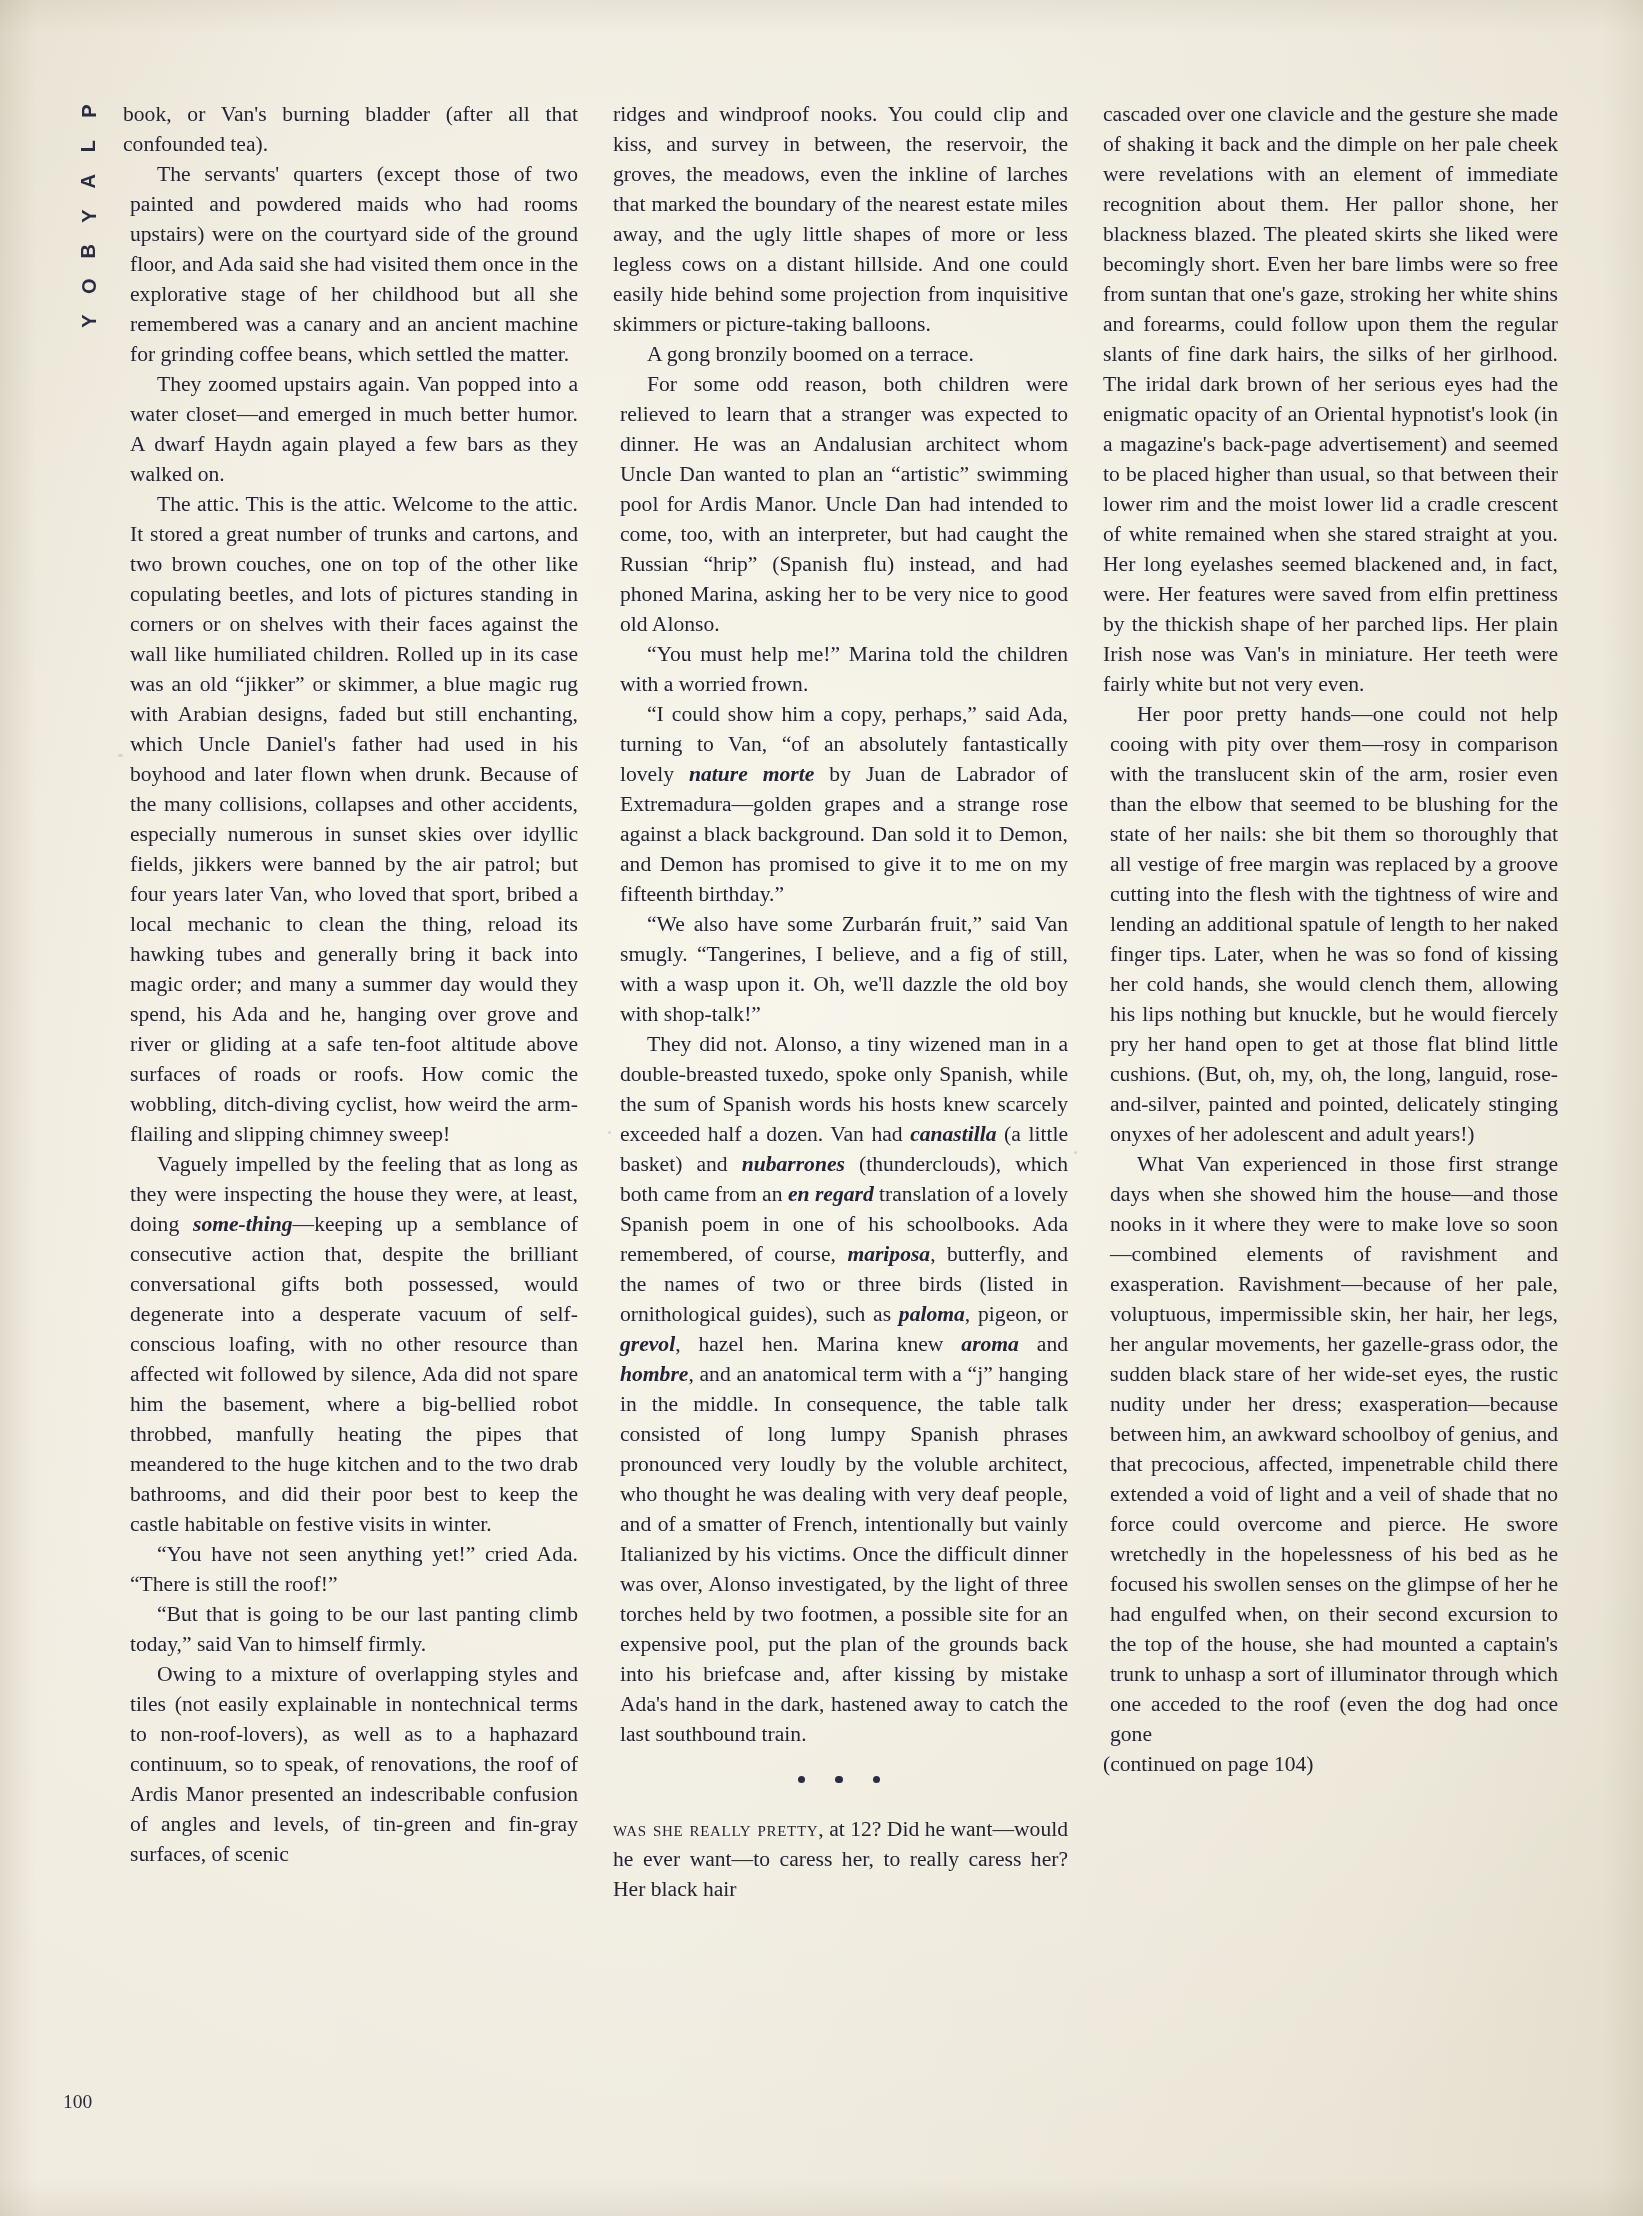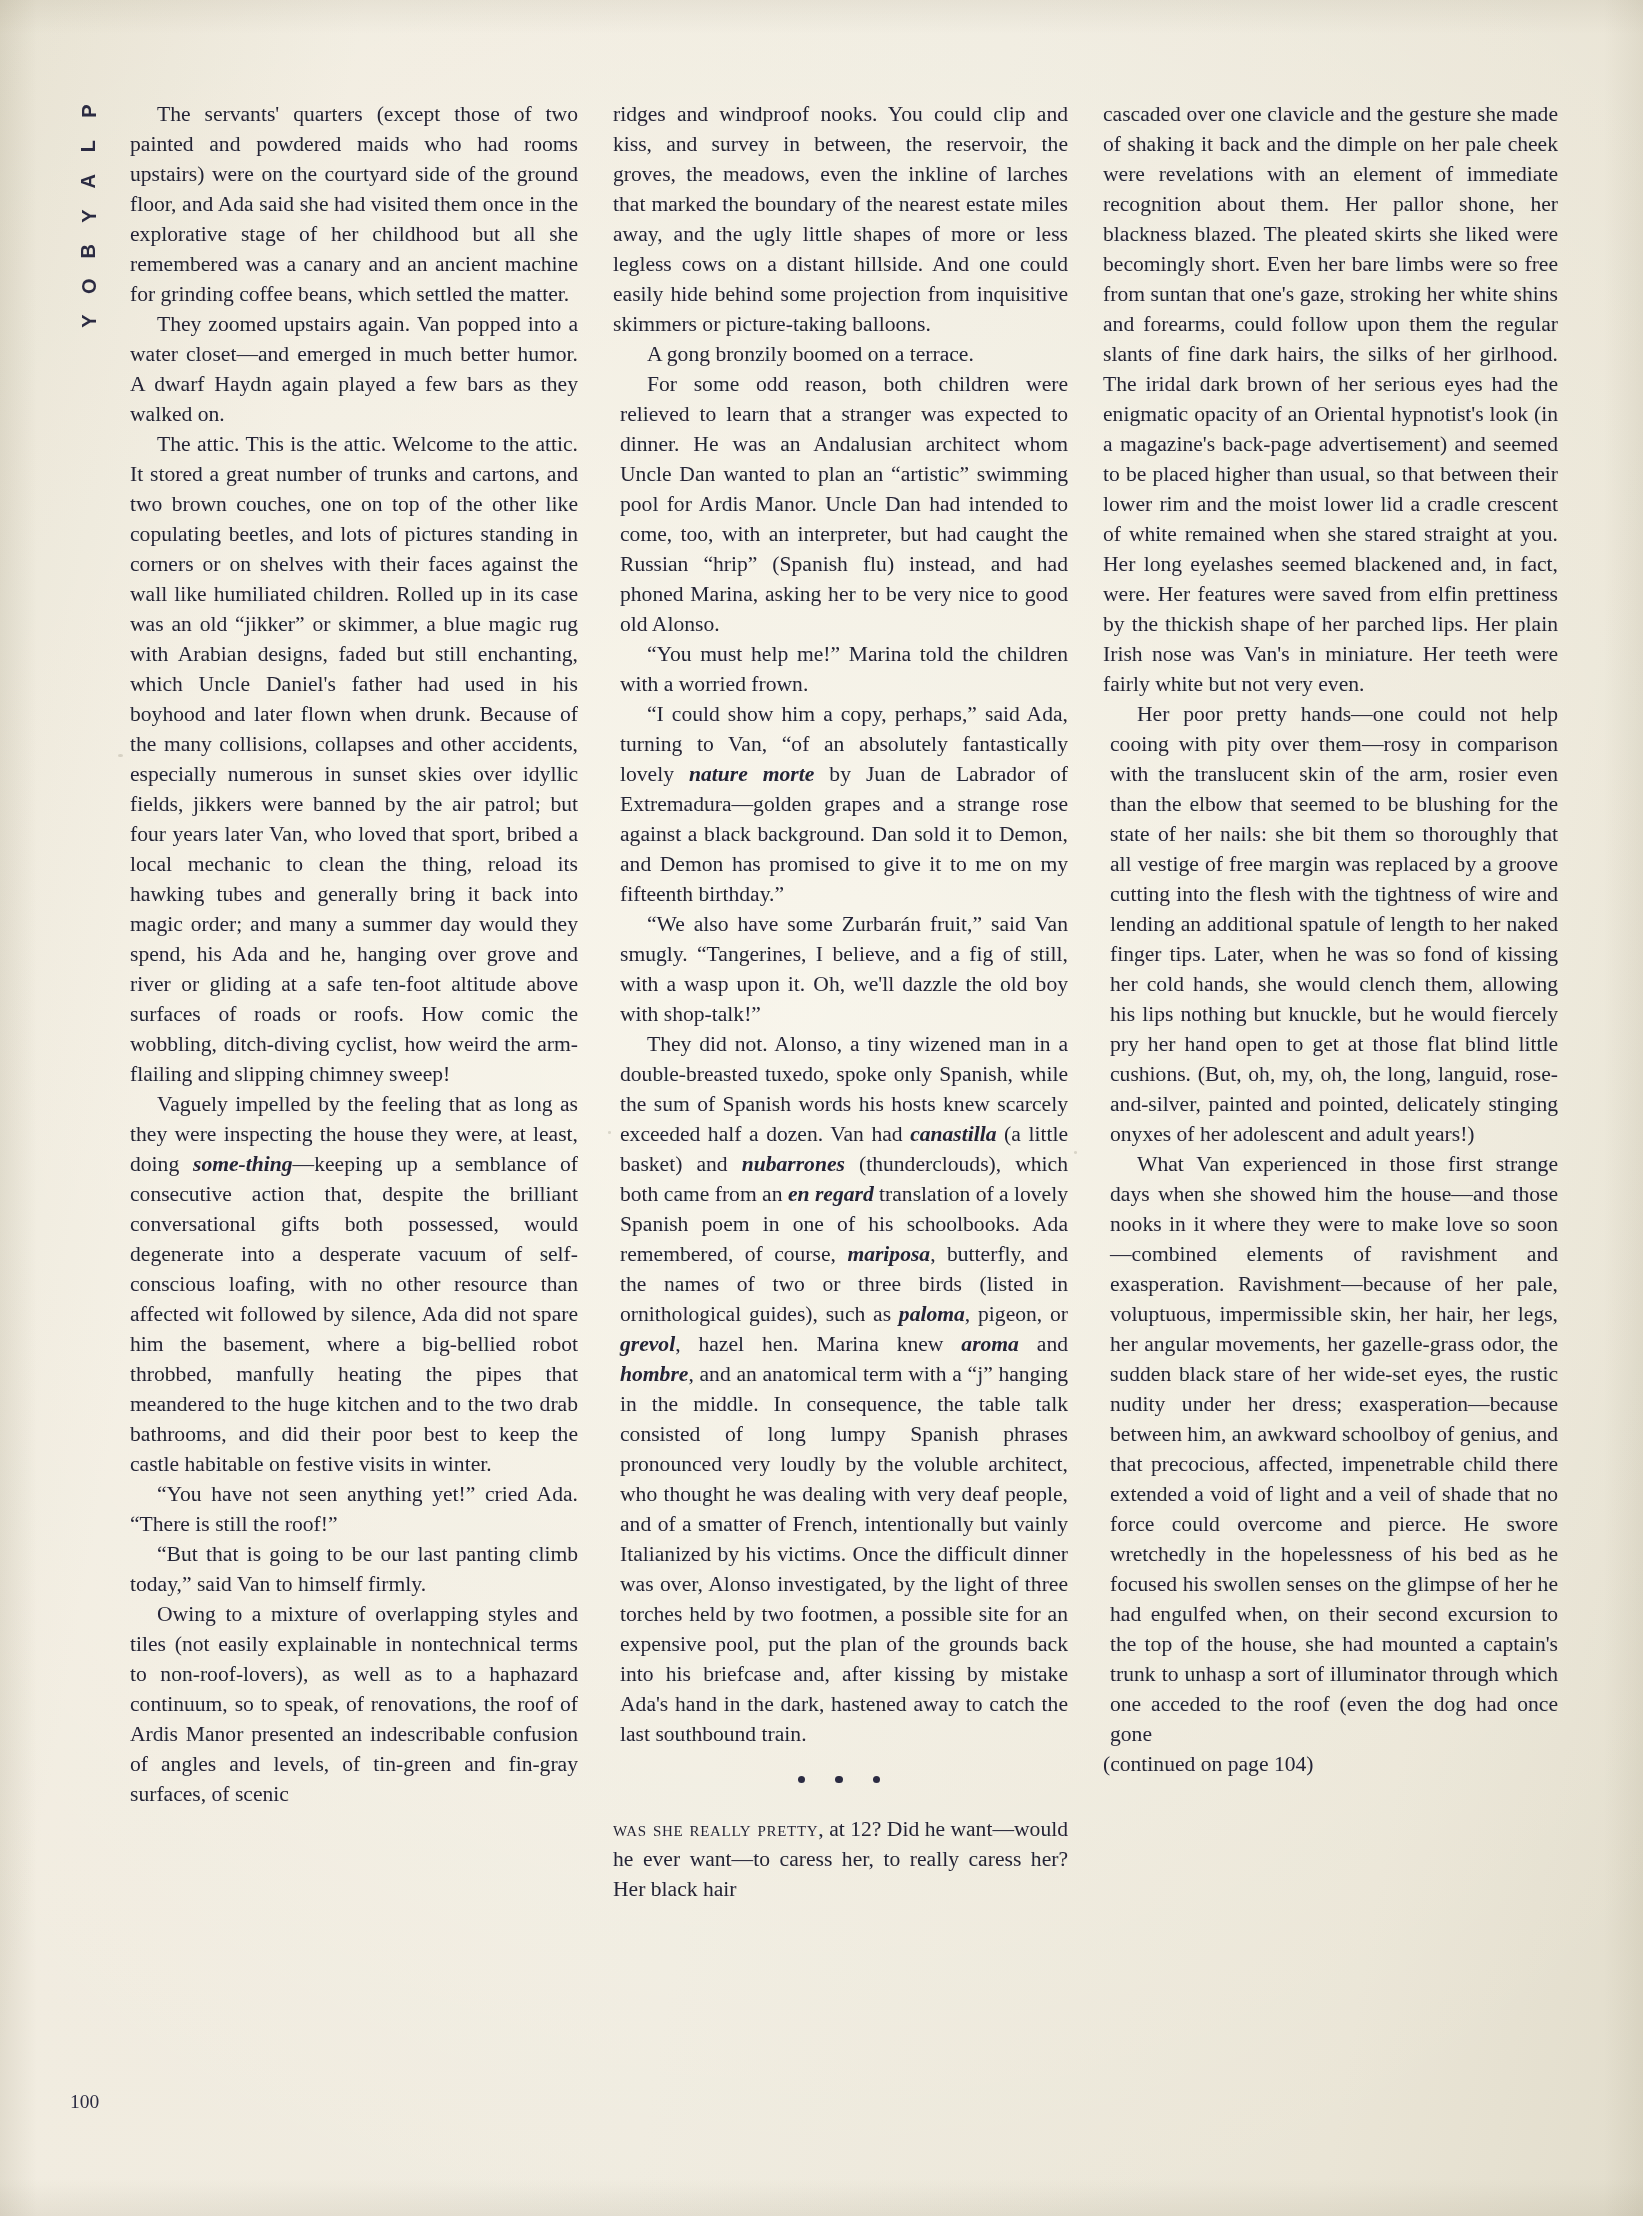--- a/index.html
+++ b/index.html
@@ -117,21 +117,21 @@
     text-align: right;
     font-size: 21.6px;
     line-height: 30px;
     margin: 0;
     color: #242436;
   }
 
   
   .folio {
     position: absolute;
-    left: 70px;
+    left: 63px;
     top: 2092px;
     font-size: 19.5px;
     line-height: 1;
     color: #2b2b42;
     font-family: "Liberation Serif", "DejaVu Serif", serif;
   }
 
   
   .speck {
     position: absolute;
@@ -152,20 +152,21 @@
     <span class="ml">L</span>
     <span class="ml">A</span>
     <span class="ml">Y</span>
     <span class="ml">B</span>
     <span class="ml">O</span>
     <span class="ml">Y</span>
   </div>
 
   <div class="columns">
     <div class="col" id="col1">
+        <p><span>book, or Van's burning bladder (after all that confounded tea).</span></p>
         <p class="indent"><span>The servants' quarters (except those of two painted and powdered maids who had rooms upstairs) were on the courtyard side of the ground floor, and Ada said she had visited them once in the explorative stage of her childhood but all she remembered was a canary and an ancient machine for grinding coffee beans, which settled the matter.</span></p>
         <p class="indent"><span>They zoomed upstairs again. Van popped into a water closet—and emerged in much better humor. A dwarf Haydn again played a few bars as they walked on.</span></p>
         <p class="indent"><span>The attic. This is the attic. Welcome to the attic. It stored a great number of trunks and cartons, and two brown couches, one on top of the other like copulating beetles, and lots of pictures standing in corners or on shelves with their faces against the wall like humiliated children. Rolled up in its case was an old “jikker” or skimmer, a blue magic rug with Arabian designs, faded but still enchanting, which Uncle Daniel's father had used in his boyhood and later flown when drunk. Because of the many collisions, collapses and other accidents, especially numerous in sunset skies over idyllic fields, jikkers were banned by the air patrol; but four years later Van, who loved that sport, bribed a local mechanic to clean the thing, reload its hawking tubes and generally bring it back into magic order; and many a summer day would they spend, his Ada and he, hanging over grove and river or gliding at a safe ten-foot altitude above surfaces of roads or roofs. How comic the wobbling, ditch-diving cyclist, how weird the arm-flailing and slipping chimney sweep!</span></p>
         <p class="indent"><span>Vaguely impelled by the feeling that as long as they were inspecting the house they were, at least, doing </span><span class="ital">some-thing</span><span>—keeping up a semblance of consecutive action that, despite the brilliant conversational gifts both possessed, would degenerate into a desperate vacuum of self-conscious loafing, with no other resource than affected wit followed by silence, Ada did not spare him the basement, where a big-bellied robot throbbed, manfully heating the pipes that meandered to the huge kitchen and to the two drab bathrooms, and did their poor best to keep the castle habitable on festive visits in winter.</span></p>
         <p class="indent"><span>“You have not seen anything yet!” cried Ada. “There is still the roof!”</span></p>
         <p class="indent"><span>“But that is going to be our last panting climb today,” said Van to himself firmly.</span></p>
         <p class="indent"><span>Owing to a mixture of overlapping styles and tiles (not easily explainable in nontechnical terms to non-roof-lovers), as well as to a haphazard continuum, so to speak, of renovations, the roof of Ardis Manor presented an indescribable confusion of angles and levels, of tin-green and fin-gray surfaces, of scenic</span></p>
       </div>
     <div class="col" id="col2">
         <p><span>ridges and windproof nooks. You could clip and kiss, and survey in between, the reservoir, the groves, the meadows, even the inkline of larches that marked the boundary of the nearest estate miles away, and the ugly little shapes of more or less legless cows on a distant hillside. And one could easily hide behind some projection from inquisitive skimmers or picture-taking balloons.</span></p>

